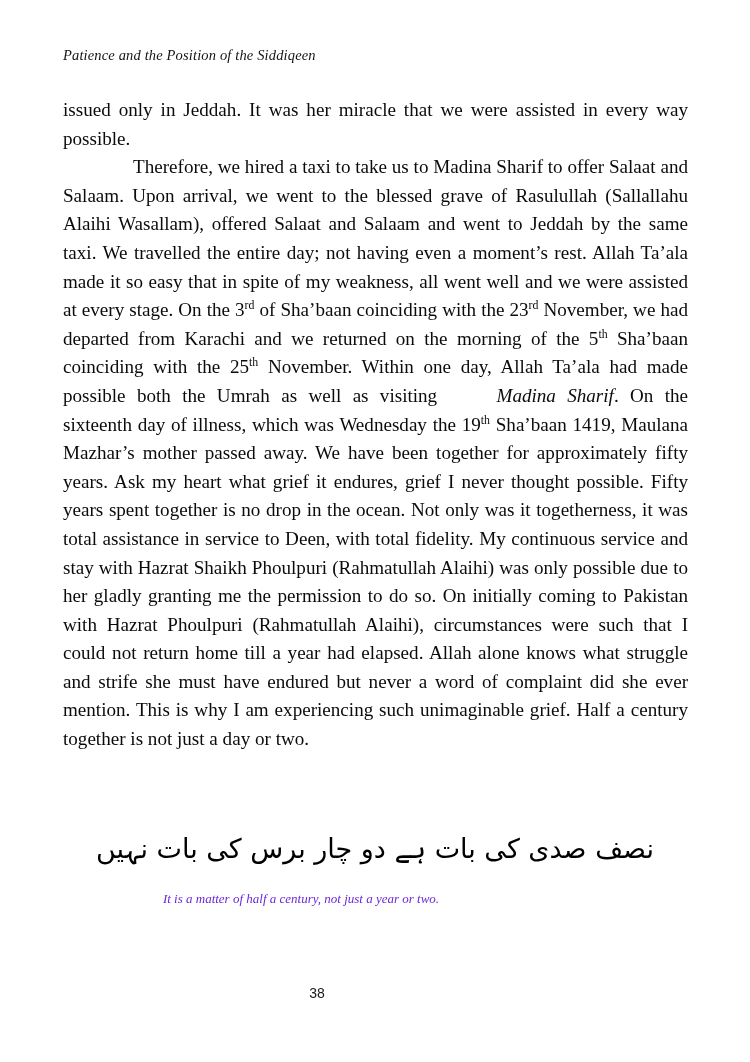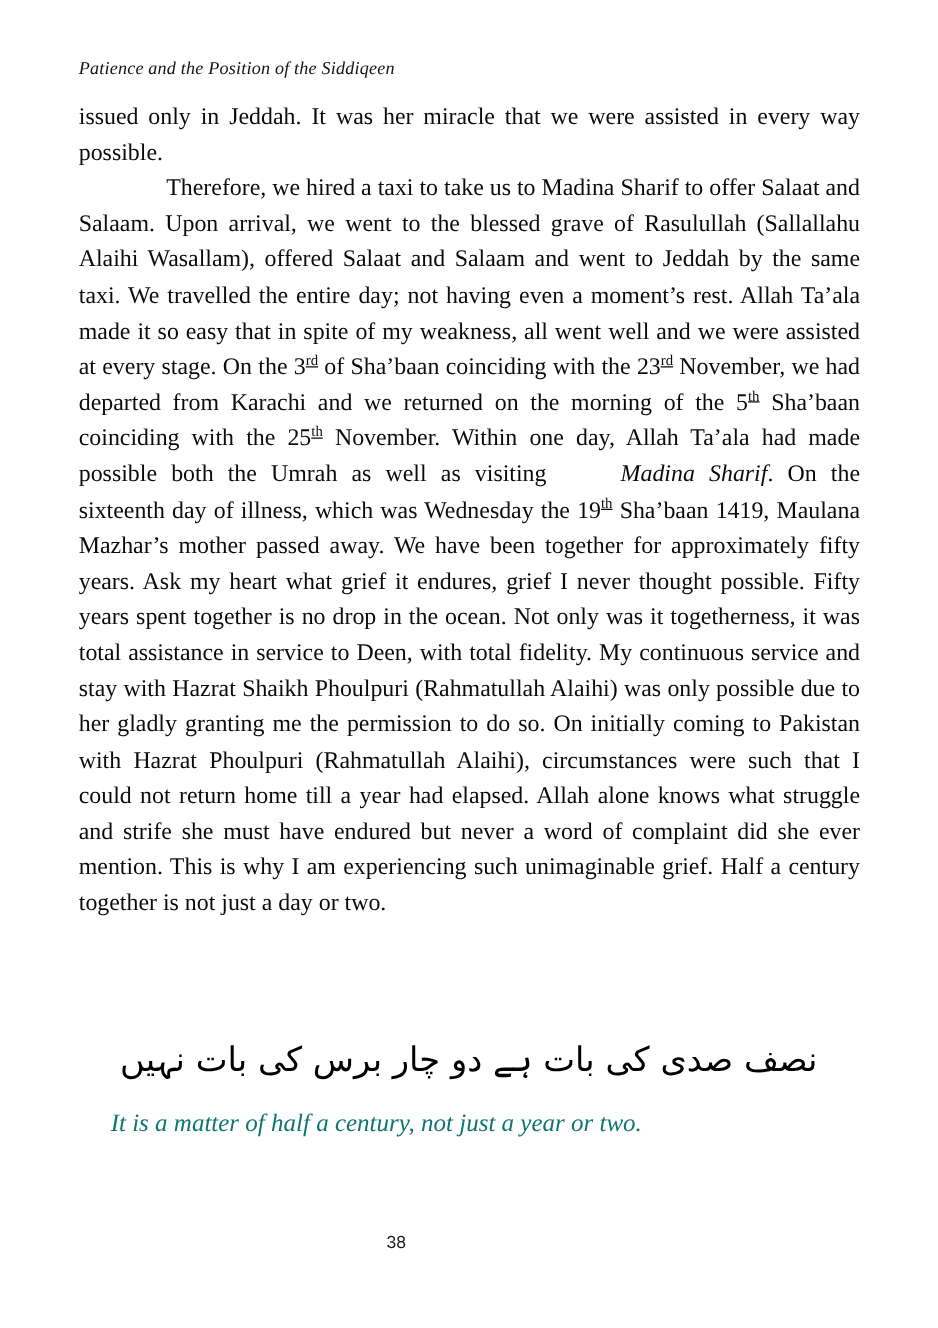--- a/index.html
+++ b/index.html
@@ -35,21 +35,21 @@
     font-size: 14.5px;
     letter-spacing: 0.15px;
     color: #131313;
     white-space: nowrap;
   }
 
   
   .textblock {
     position: absolute;
     left: 63px;
-    top: 80px;
+    top: 96px;
     width: 625px;
     font-size: 19.1px;
     line-height: 28.6px;
     text-align: justify;
     text-justify: inter-word;
     color: #0b0b0b;
   }
 
   .para {
     margin: 0;
@@ -57,21 +57,20 @@
   }
   .para.indent {
     text-indent: 70px;
   }
 
   sup.ord {
     font-size: 0.62em;
     vertical-align: super;
     line-height: 0;
     letter-spacing: 0;
-    text-decoration: underline;
   }
 
   em.title-it {
     font-style: italic;
     margin-left: 48px;
   }
 
   
   .urdu-line {
     position: absolute;
@@ -89,23 +88,23 @@
   }
 
   
   .couplet-translation {
     position: absolute;
     left: 0;
     top: 886px;
     width: 602px;
     text-align: center;
     font-style: italic;
-    font-size: 20px;
+    font-size: 13px;
     line-height: 26px;
-    color: #0f766e;
+    color: #6d28d9;
     white-space: nowrap;
   }
 
   
   .folio {
     position: absolute;
     left: 0;
     top: 985px;
     width: 634px;
     text-align: center;

